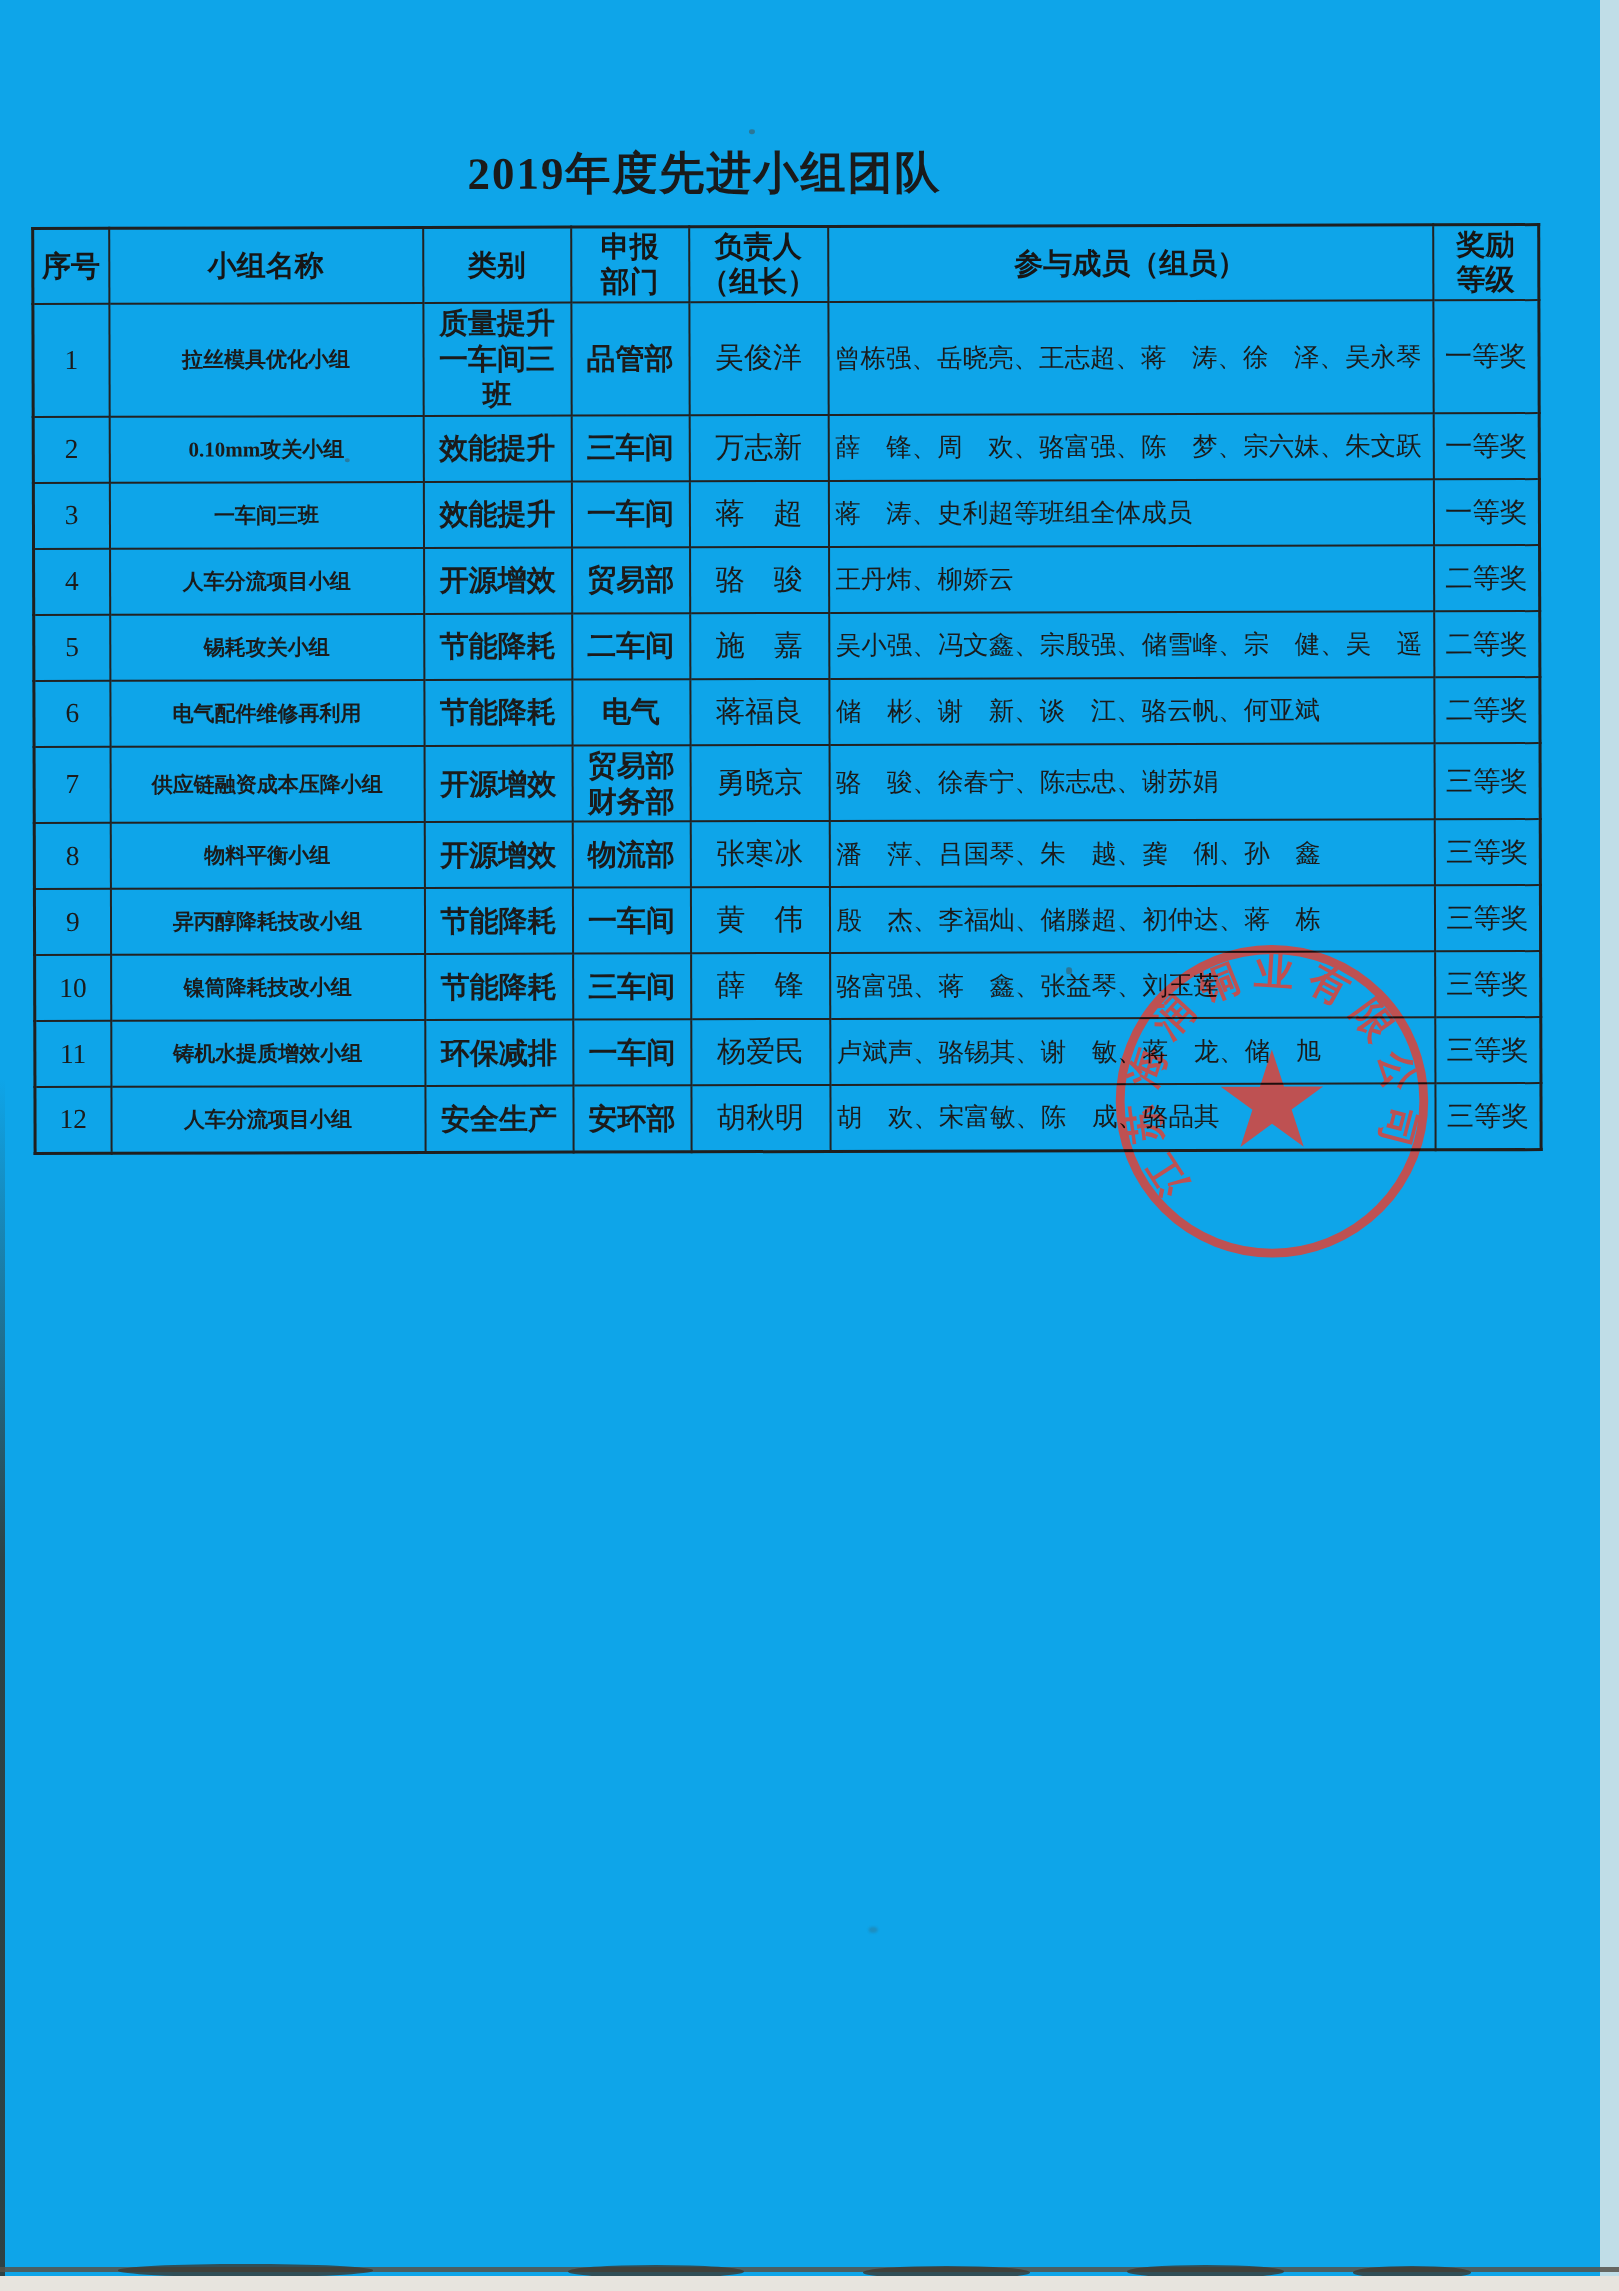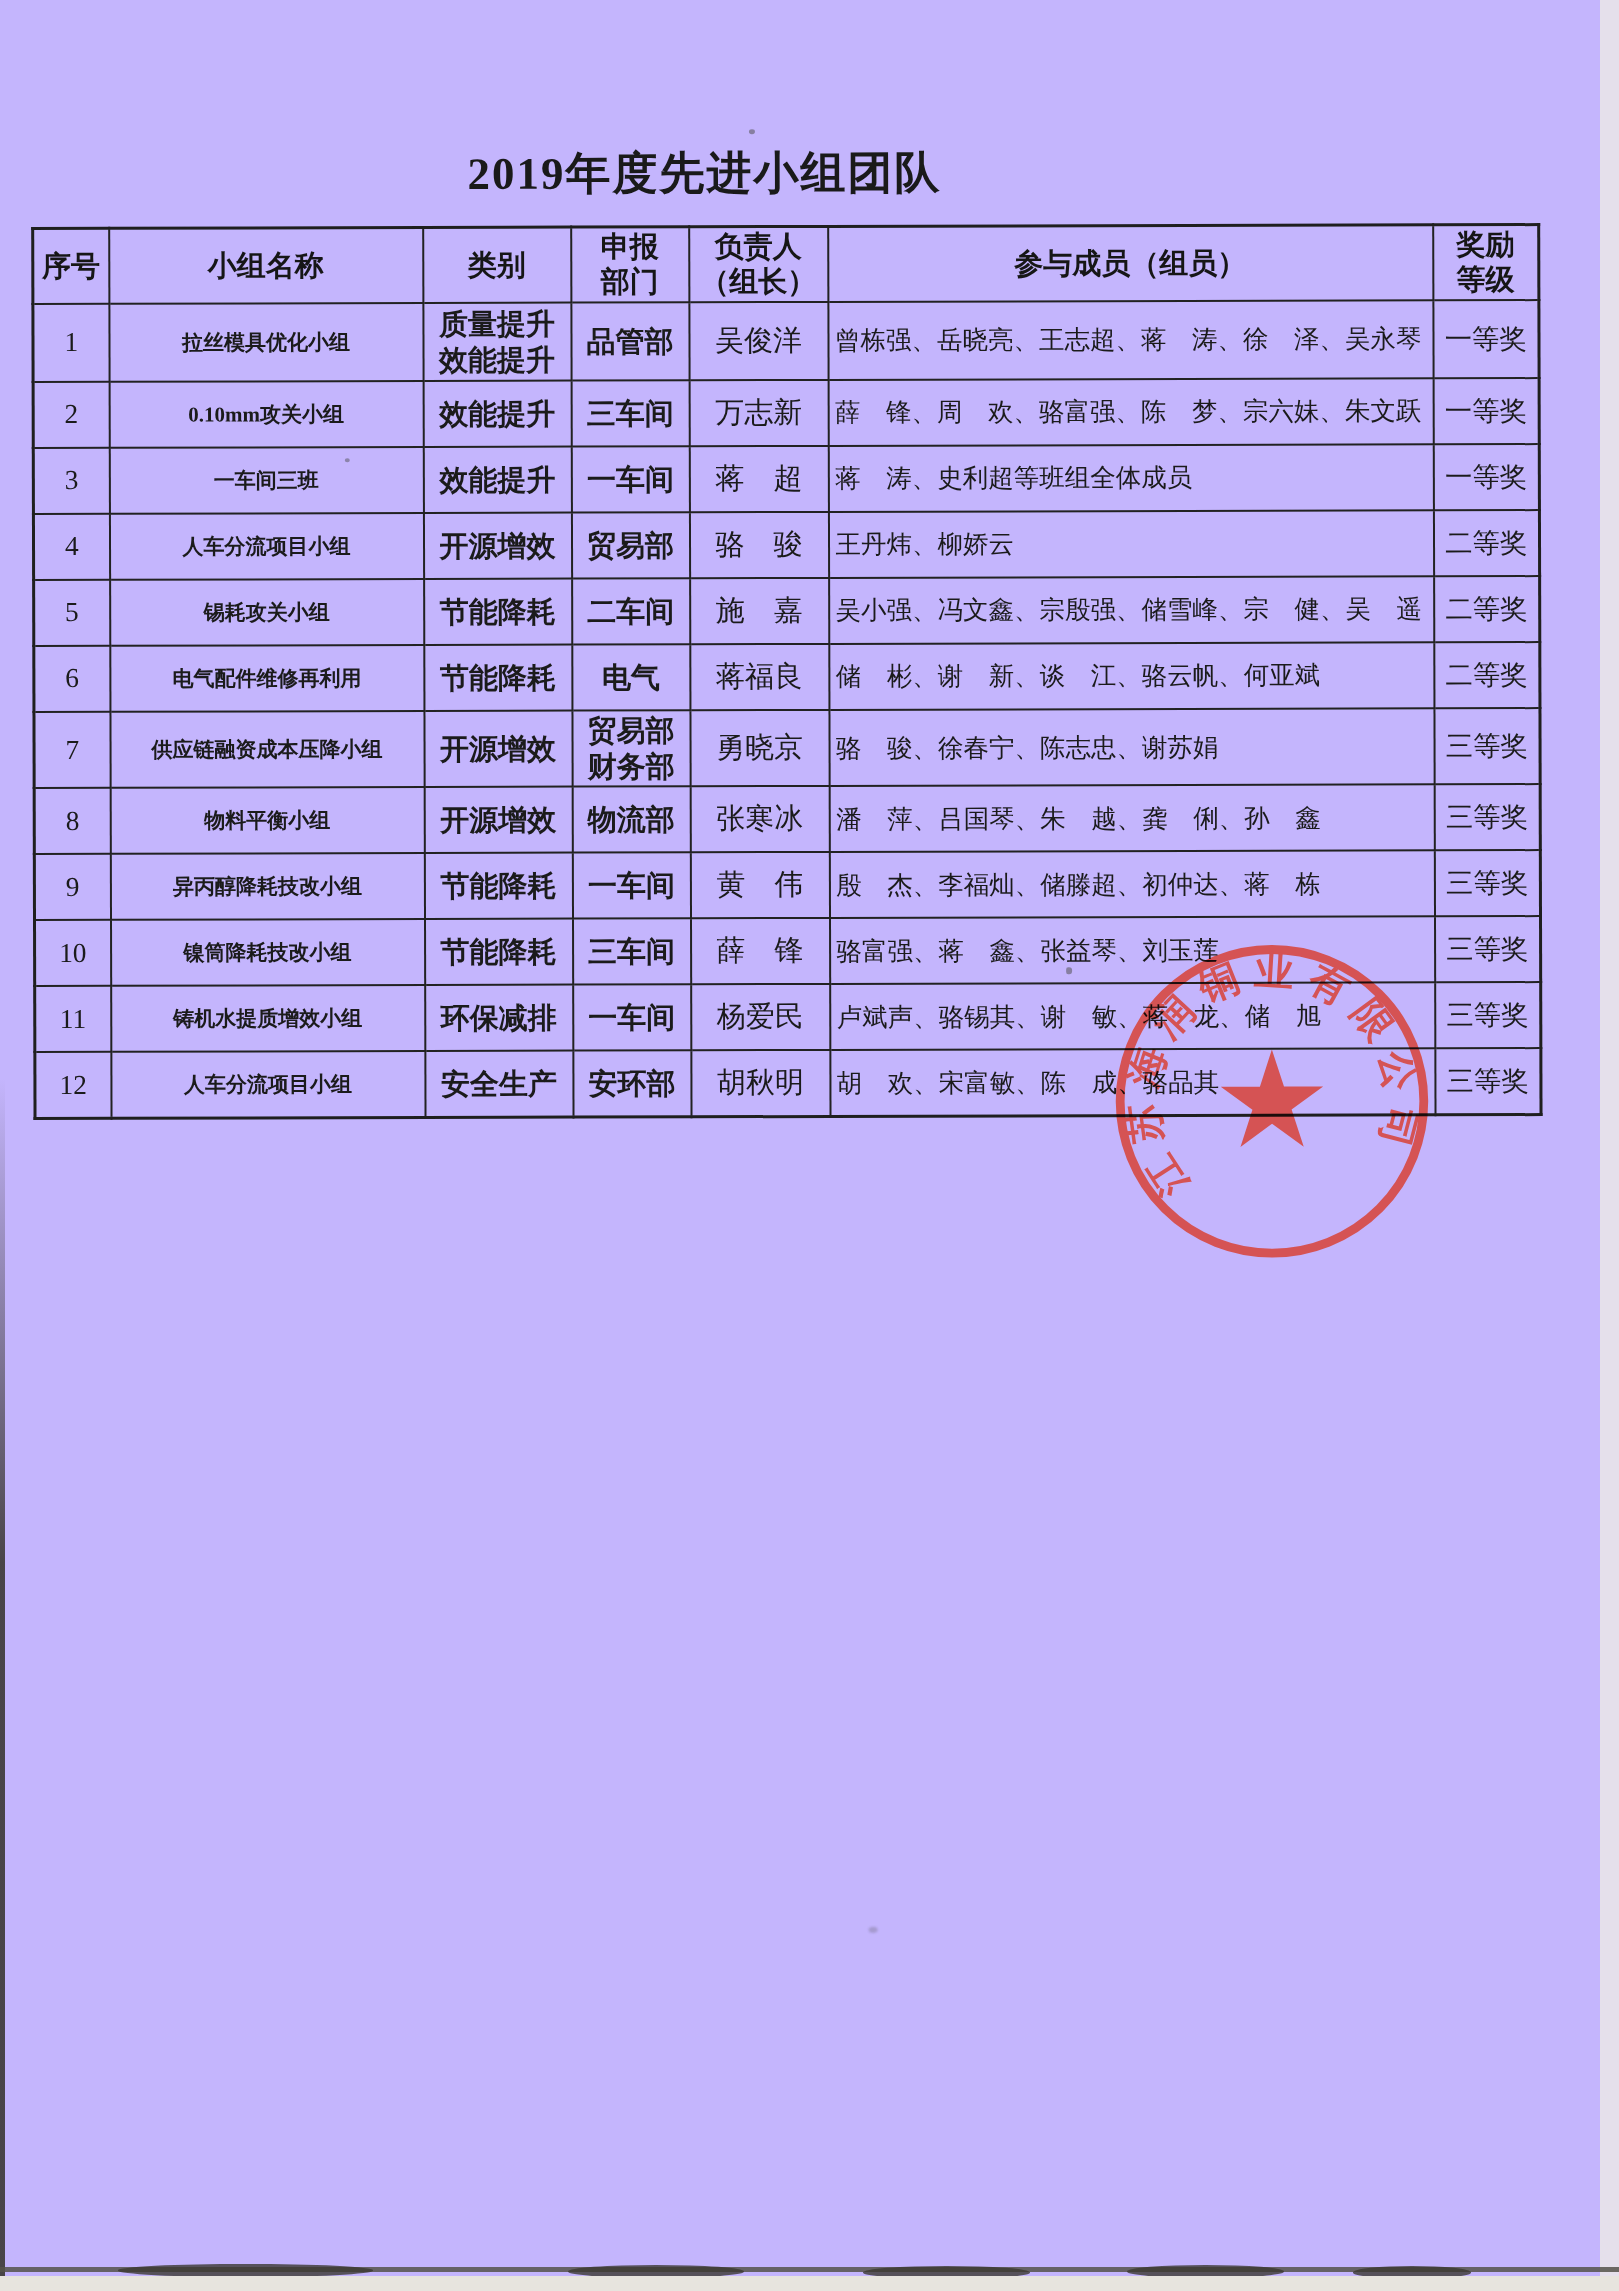--- a/index.html
+++ b/index.html
@@ -2,21 +2,21 @@
 <html><head>
 <meta charset="utf-8">
 <style>
   html,body{margin:0;padding:0;}
   body{
     width:1619px;height:2292px;position:relative;overflow:hidden;
     background:#f4f3f0;
     font-family:"Liberation Serif","DejaVu Serif",serif;
     color:#1b1b1b;
   }
-  .page{position:absolute;inset:0;background:#c4b5fd;}
+  .page{position:absolute;inset:0;background:#0ea5e9;}
   
   .scan-wrap{position:absolute;inset:0;transform:rotate(-0.15deg);transform-origin:50% 40%;}
 
   .title{
     position:absolute;top:143px;left:0;width:1413px;
     text-align:center;font-size:45px;font-weight:bold;color:#1a1a1a;
     letter-spacing:2px;
   }
 
   table.award-table{
@@ -89,21 +89,21 @@
           <th>参与成员（组员）</th>
           <th>奖励
 等级</th>
         </tr>
       </thead>
       <tbody>
         <tr class="tall">
           <td class="c-no">1</td>
           <td class="c-name">拉丝模具优化小组</td>
           <td class="c-cat">质量提升
-效能提升</td>
+一车间三班</td>
           <td class="c-dept">品管部</td>
           <td class="c-leader">吴俊洋</td>
           <td class="c-members">曾栋强、岳晓亮、王志超、蒋　涛、徐　泽、吴永琴</td>
           <td class="c-award">一等奖</td>
         </tr>
         <tr>
           <td class="c-no">2</td>
           <td class="c-name">0.10mm攻关小组</td>
           <td class="c-cat">效能提升</td>
           <td class="c-dept">三车间</td>

